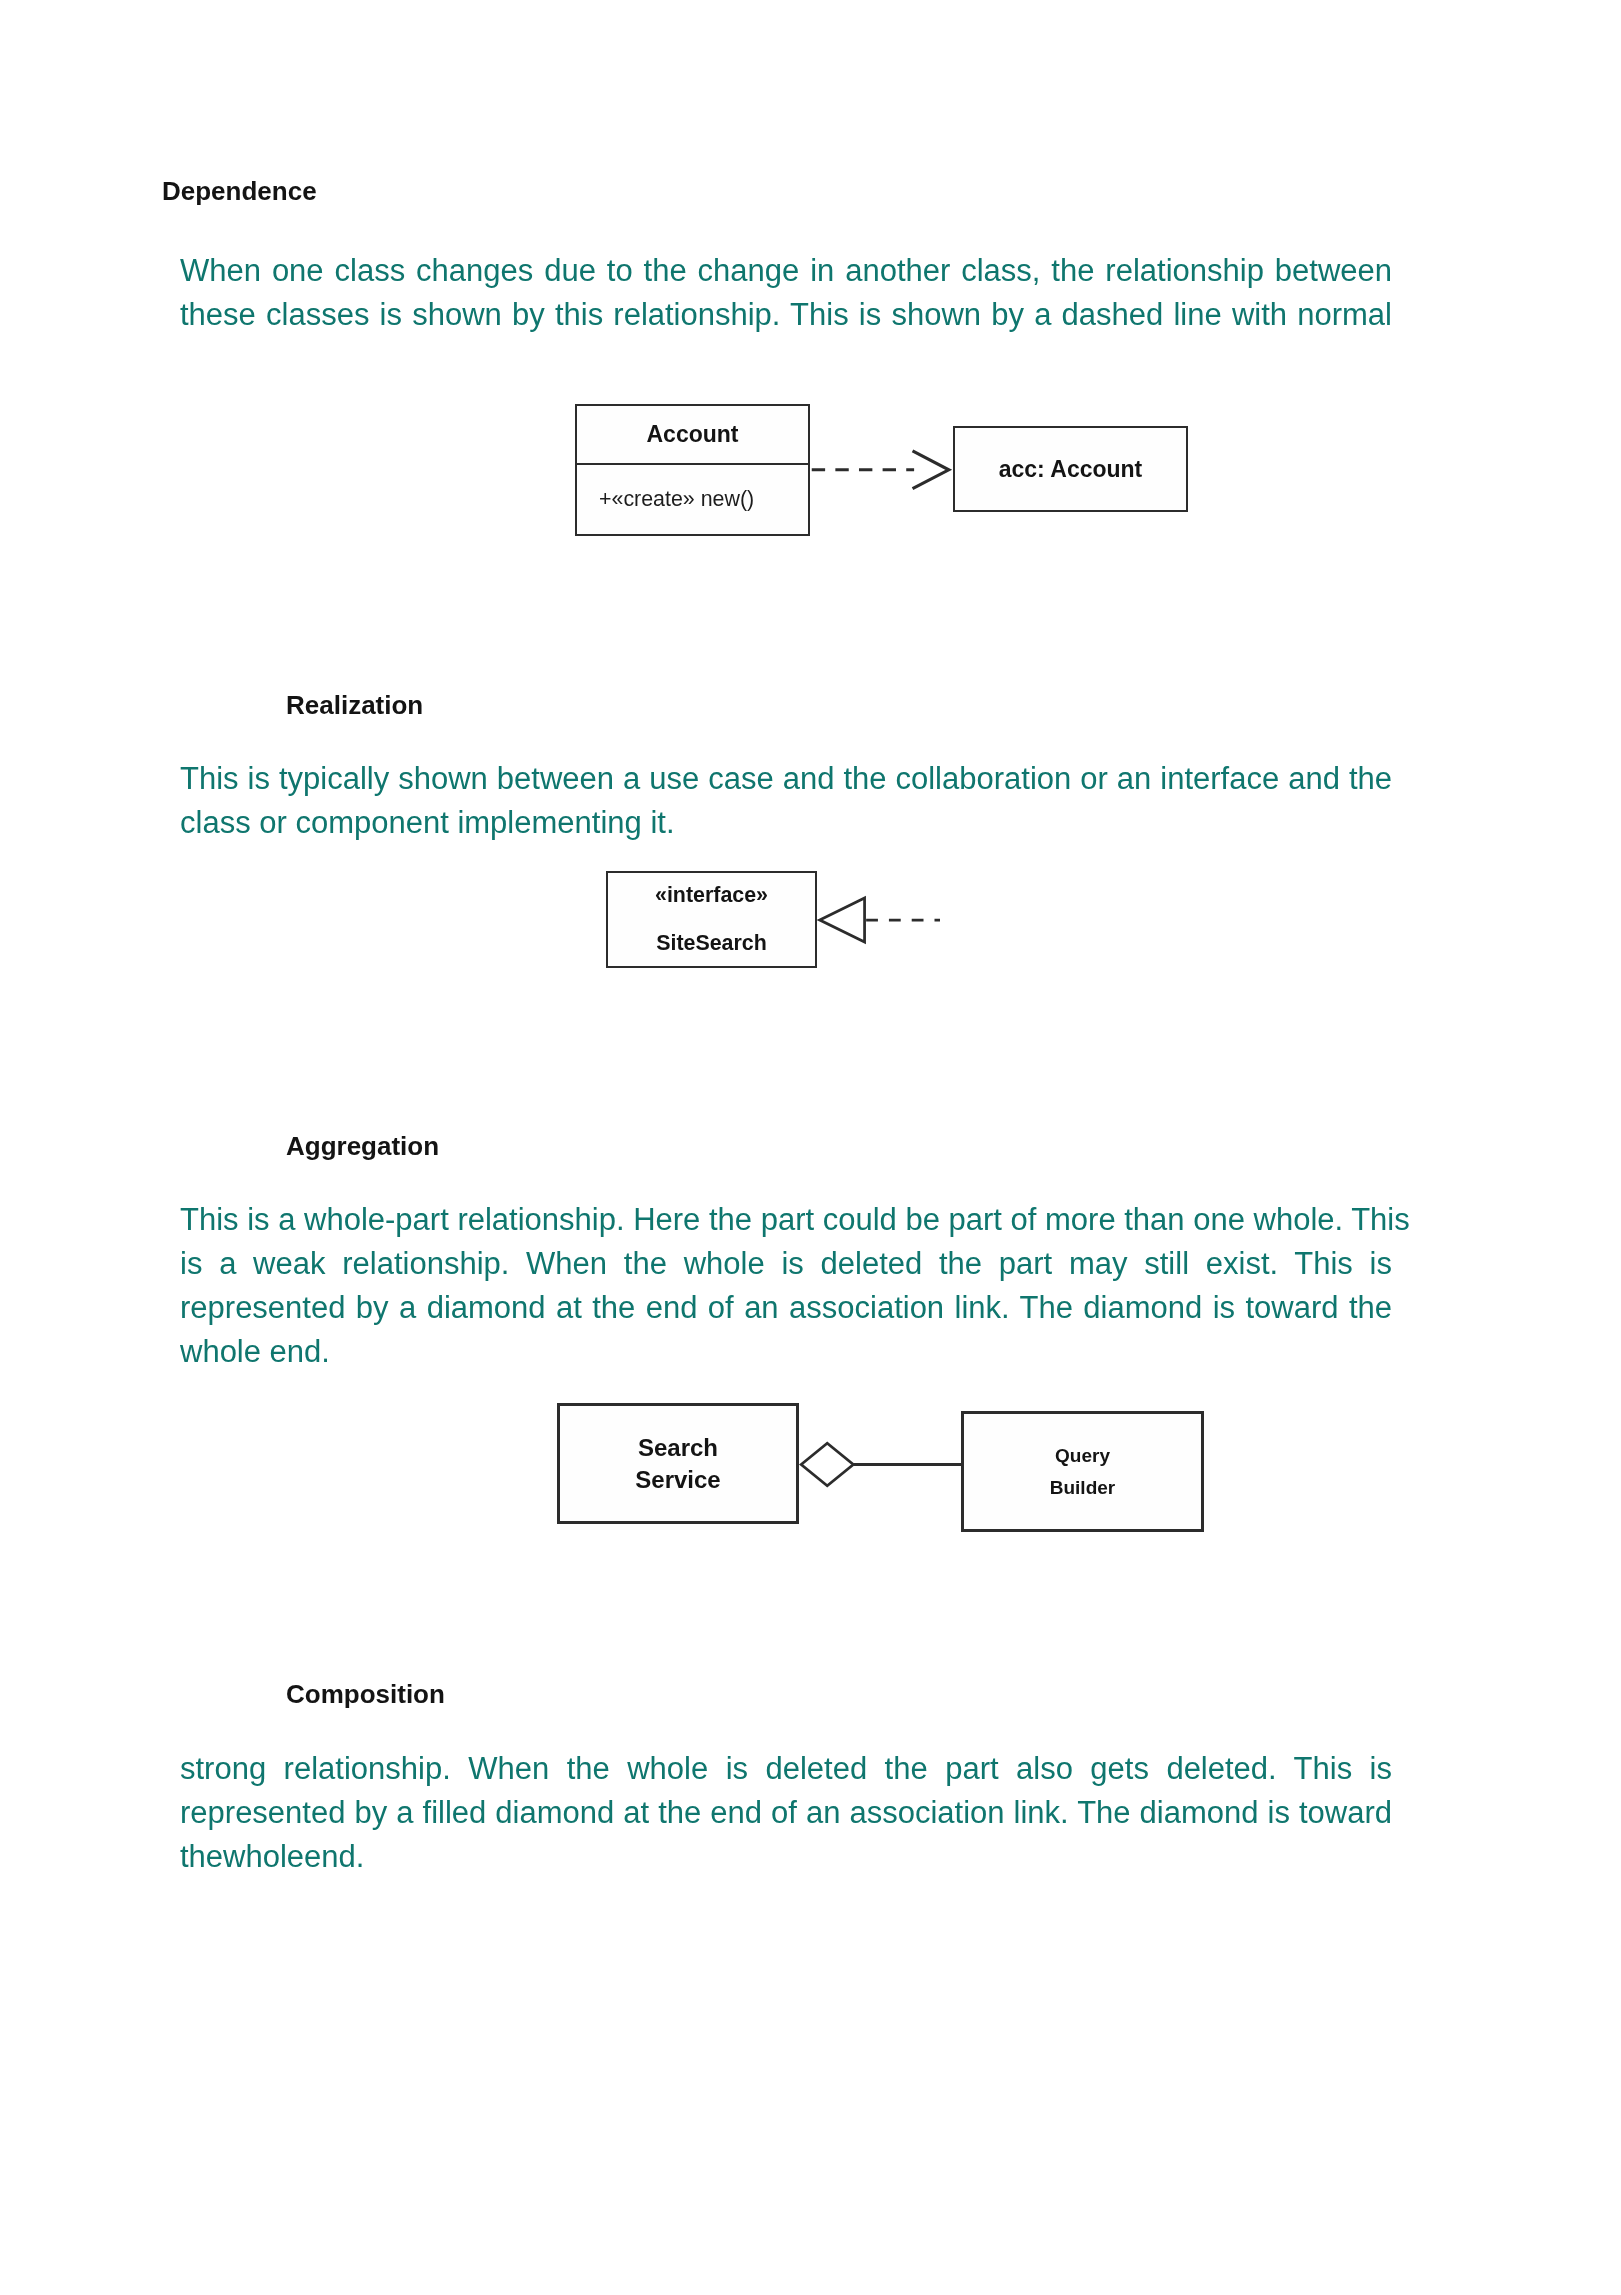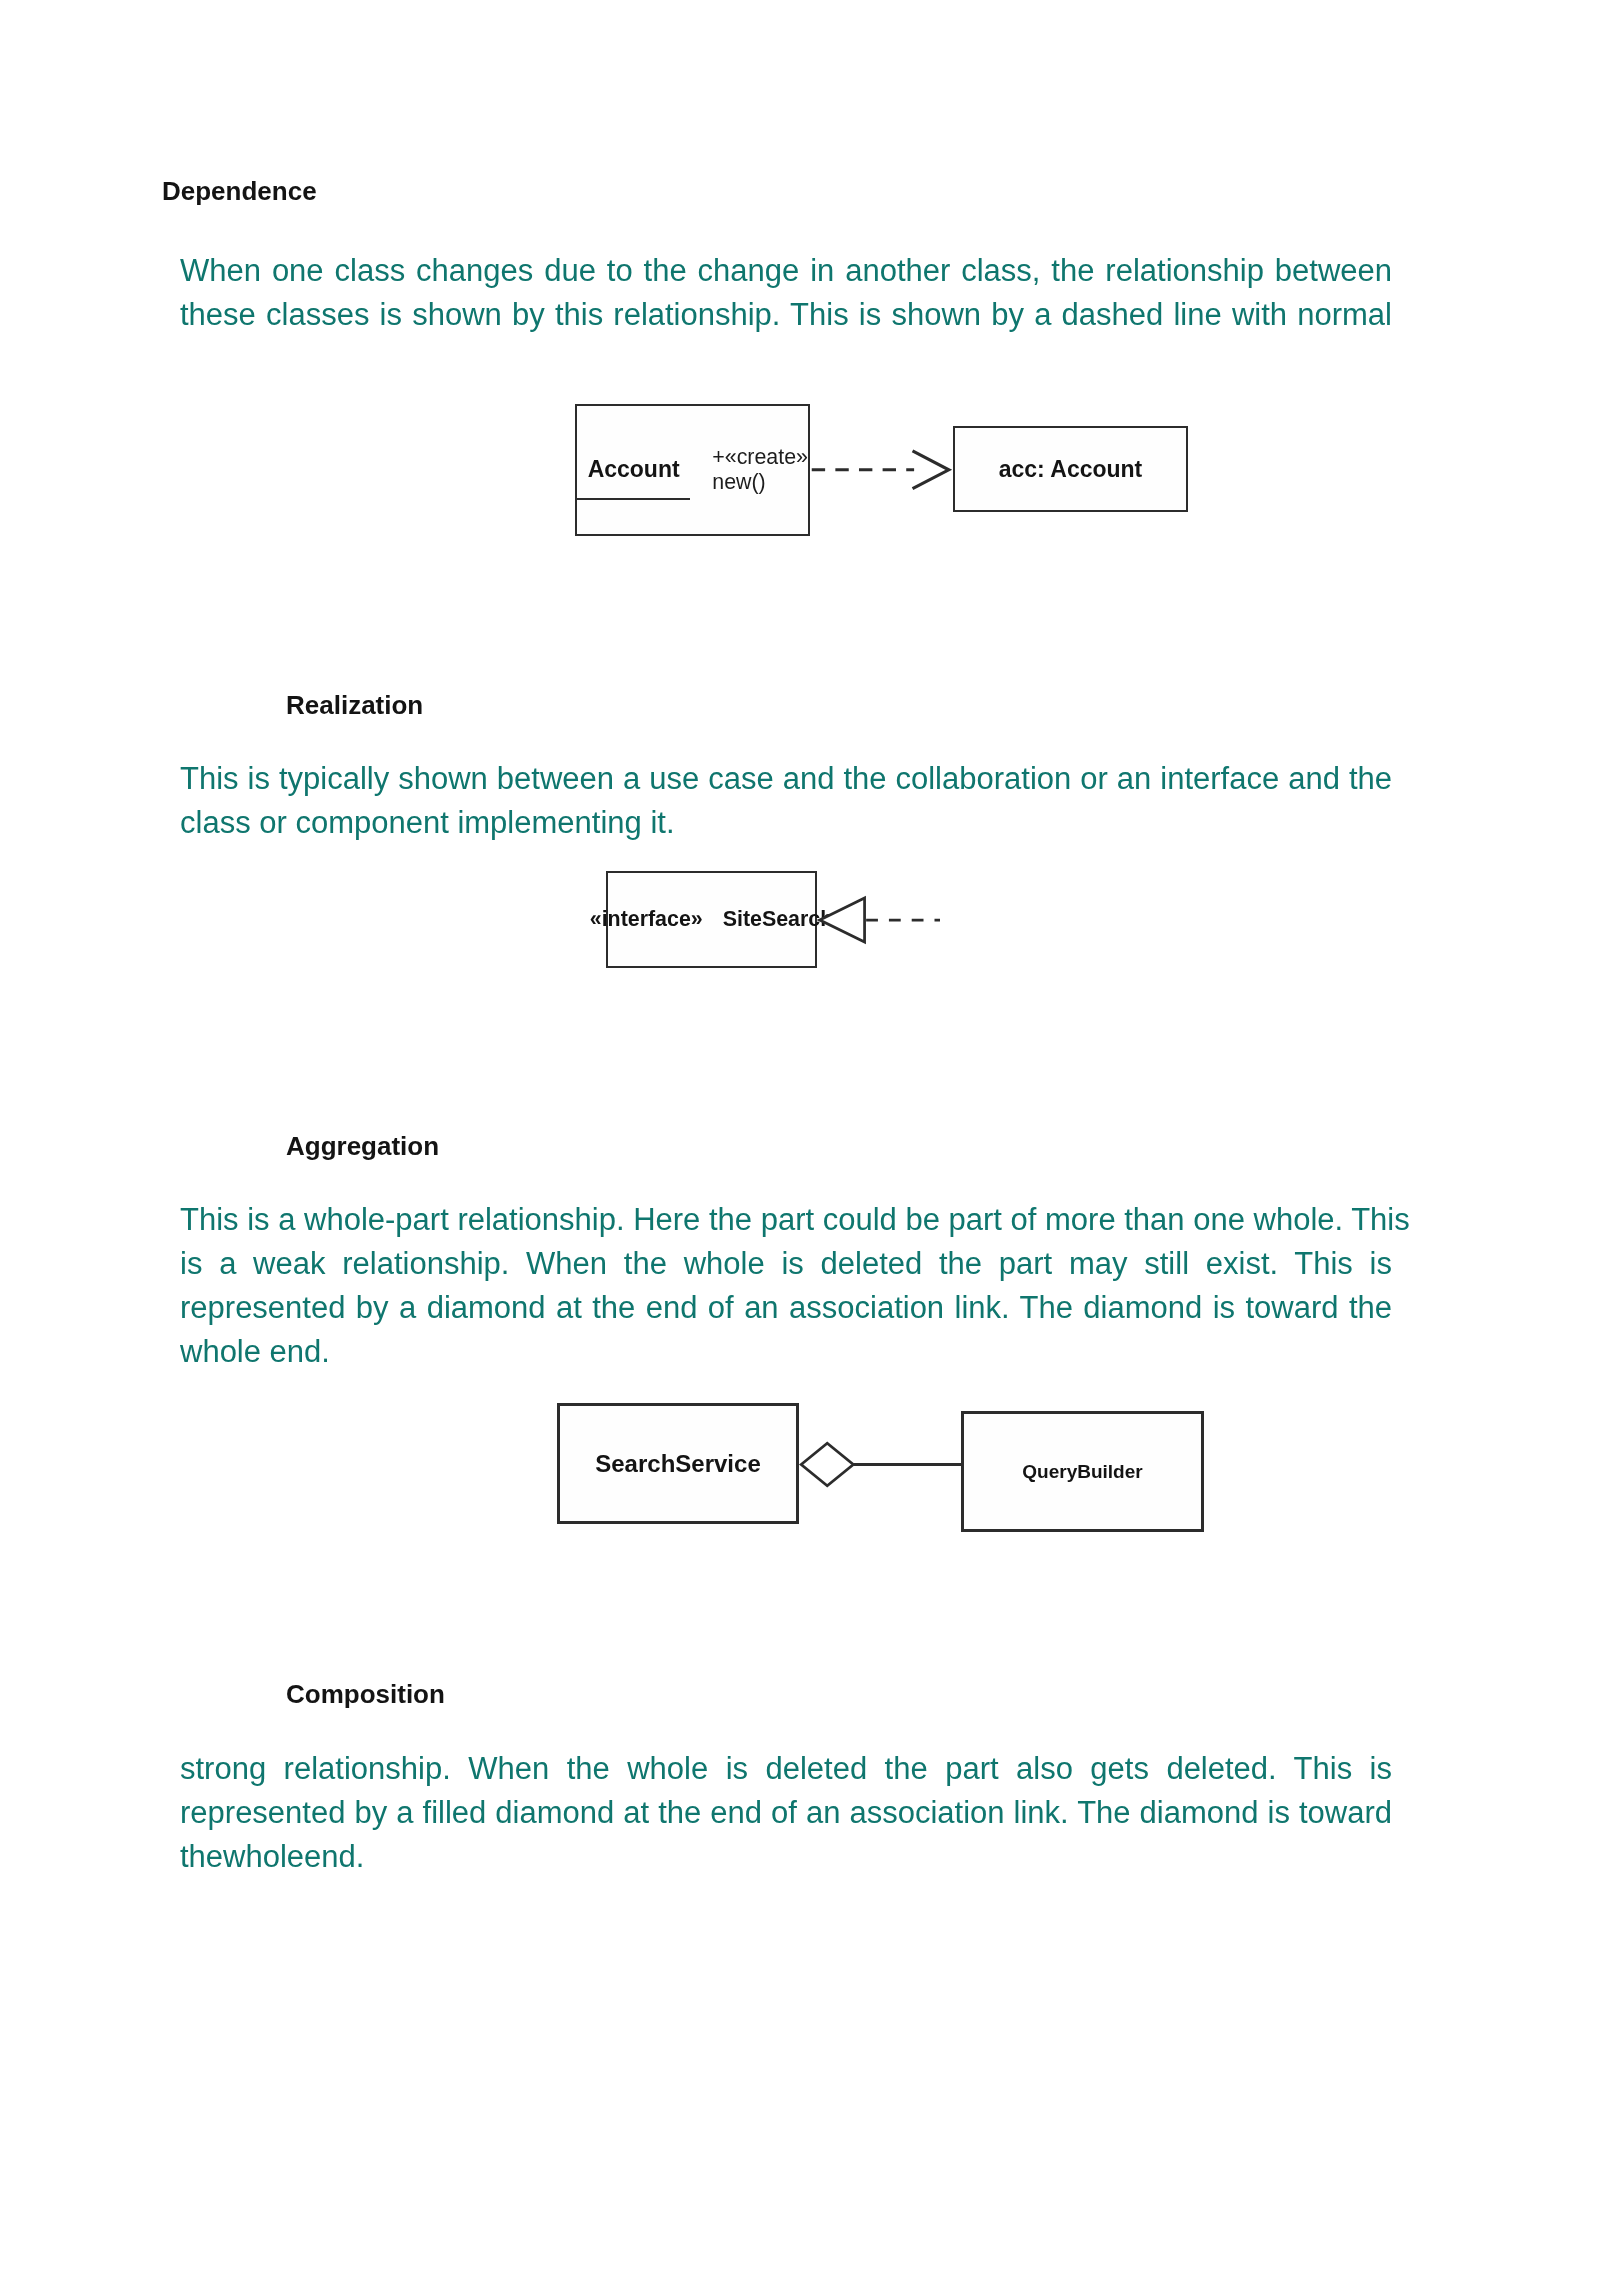--- a/index.html
+++ b/index.html
@@ -24,21 +24,21 @@
   .line { line-height: 44px; white-space: nowrap; }
   .line.stretch { text-align: justify; text-align-last: justify; }
 
   
   .diagram { position: absolute; }
   .uml-box {
     position: absolute;
     background: #fefefe;
     border: 2.4px solid #2c2c2c;
     color: #141414;
-    display: flex; flex-direction: row;
+    display: flex; flex-direction: column;
     align-items: center; justify-content: center;
     text-align: center;
   }
   .conn-svg { position: absolute; display: block; }
 
   
   .dg-dependence { left: 575px; top: 404px; width: 616px; height: 135px; }
   .box-account { left: 0; top: 0; width: 235px; height: 132px; padding: 0; justify-content: flex-start; }
   .account-title {
     width: 100%; height: 59px; border-bottom: 2.4px solid #2c2c2c;

